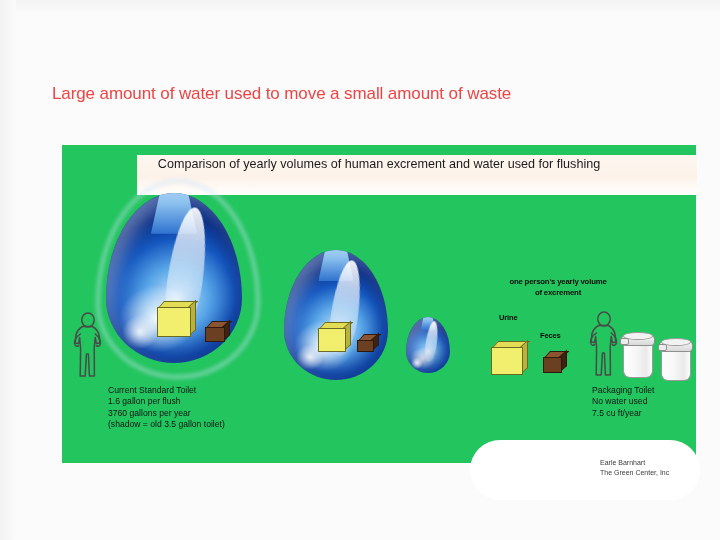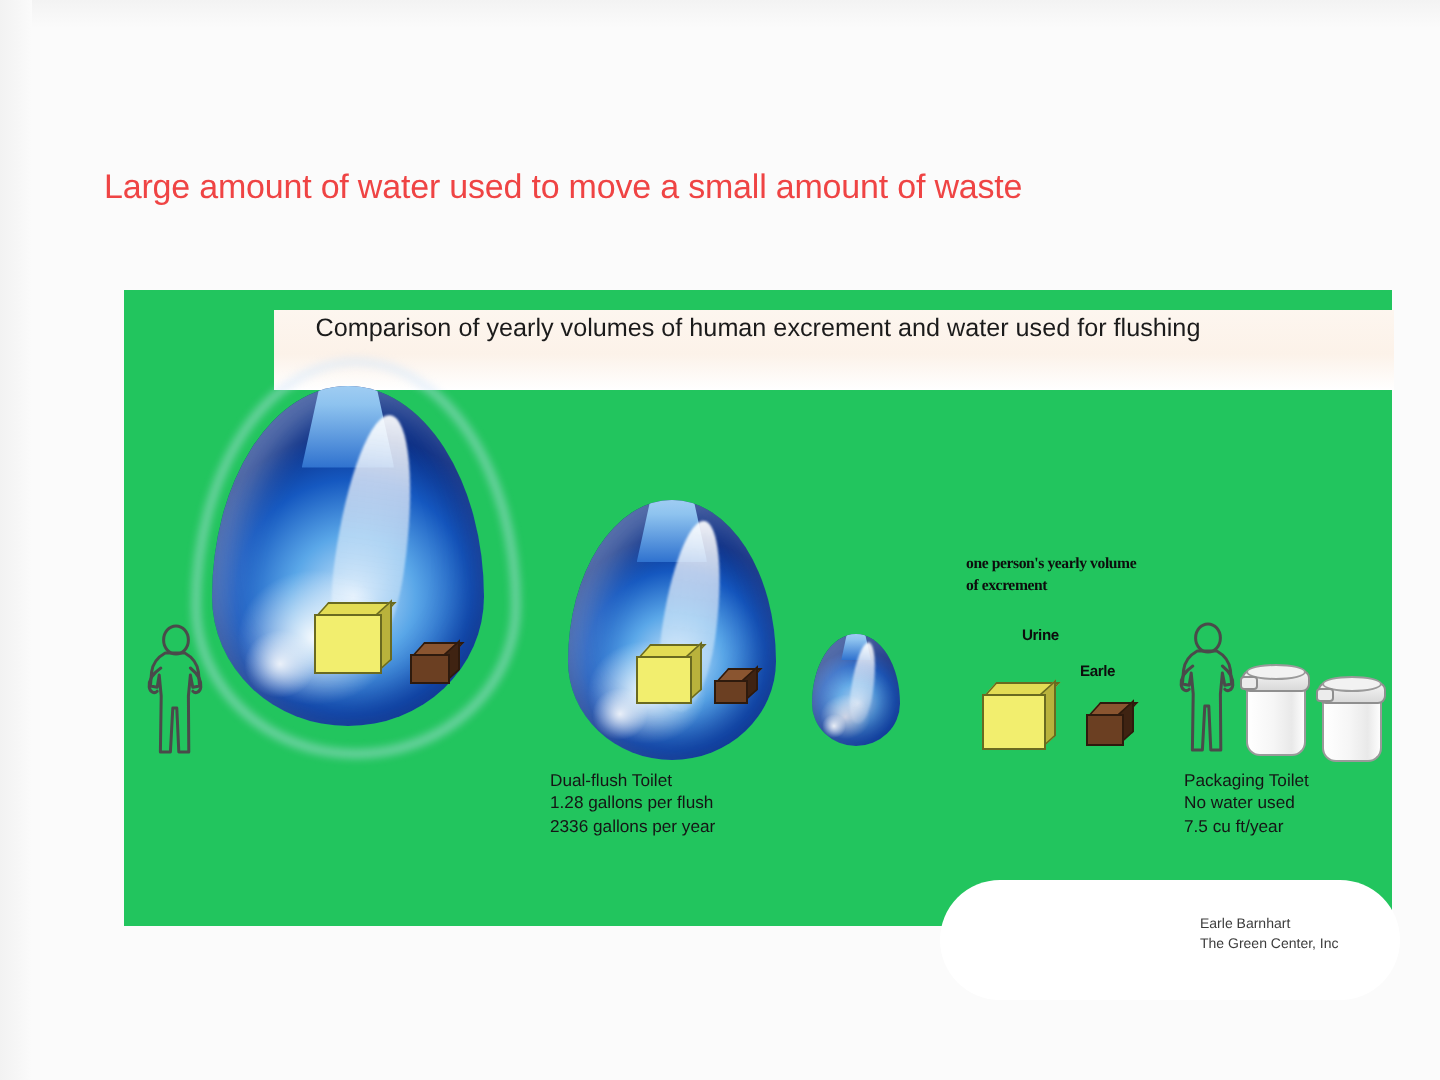--- a/index.html
+++ b/index.html
@@ -131,23 +131,23 @@
   
   .caption{
     position:absolute;font-size:8.6px;line-height:11.4px;color:#151515;
     white-space:pre-line;
   }
   .minilabel{
     position:absolute;font-size:7.6px;font-weight:bold;color:#0d0d0d;
     letter-spacing:-0.2px;
   }
   #excrement-title{
-    position:absolute;width:150px;
+    position:absolute;text-align:center;width:150px;
     font-size:7.8px;font-weight:bold;line-height:11px;color:#0d0d0d;
-    white-space:pre-line;letter-spacing:-0.2px;font-family:Liberation Serif, serif;
+    white-space:pre-line;letter-spacing:-0.2px;
   }
 
   
   #credit-blob{
     position:absolute;left:470px;top:440px;width:230px;height:60px;
     background:#ffffff;border-radius:34px 34px 34px 34px;
   }
   #credit{
     position:absolute;left:600px;top:458px;
     font-size:7px;line-height:9.6px;color:#3c3c3c;white-space:pre-line;
@@ -194,52 +194,53 @@
       <div class="top"></div>
       <div class="side"></div>
       <div class="face"></div>
     </div>
     <div class="cube feces" style="left:143px;top:176px;width:18px;height:19px;">
       <div class="top"></div>
       <div class="side"></div>
       <div class="face"></div>
     </div>
 
+    <div class="caption" style="left:46px;top:240px;width:185px;">Current Standard Toilet
+1.6 gallon per flush
+3760 gallons  per year
+(shadow = old 3.5 gallon toilet)</div>
 
     <div class="drop" style="left:222px;top:105px;width:104px;height:130px;">
       <div class="sheen"></div>
       <div class="glow"></div>
     </div>
 
     <div class="cube urine" style="left:256px;top:177px;width:26px;height:28px;">
       <div class="top"></div>
       <div class="side"></div>
       <div class="face"></div>
     </div>
     <div class="cube feces" style="left:295px;top:189px;width:15px;height:16px;">
       <div class="top"></div>
       <div class="side"></div>
       <div class="face"></div>
     </div>
 
-    <div class="caption" style="left:213px;top:240px;width:170px;">Dual-flush Toilet
-1.28 gallons per flush
-2336 gallons per year</div>
 
     <div class="drop" style="left:344px;top:172px;width:44px;height:56px;">
       <div class="sheen"></div>
       <div class="glow"></div>
     </div>
 
 
     <div id="excrement-title" style="left:421px;top:131px;">one person's yearly volume
 of excrement</div>
 
-    <div class="minilabel" style="left:437px;top:168px;margin-left:12px;">Urine</div>
-    <div class="minilabel" style="left:478px;top:186px;">Earle</div>
+    <div class="minilabel" style="left:437px;top:168px;">Urine</div>
+    <div class="minilabel" style="left:478px;top:186px;">Feces</div>
 
     <div class="cube urine" style="left:429px;top:196px;width:30px;height:32px;">
       <div class="top"></div>
       <div class="side"></div>
       <div class="face"></div>
     </div>
     <div class="cube feces" style="left:481px;top:206px;width:17px;height:20px;">
       <div class="top"></div>
       <div class="side"></div>
       <div class="face"></div>

